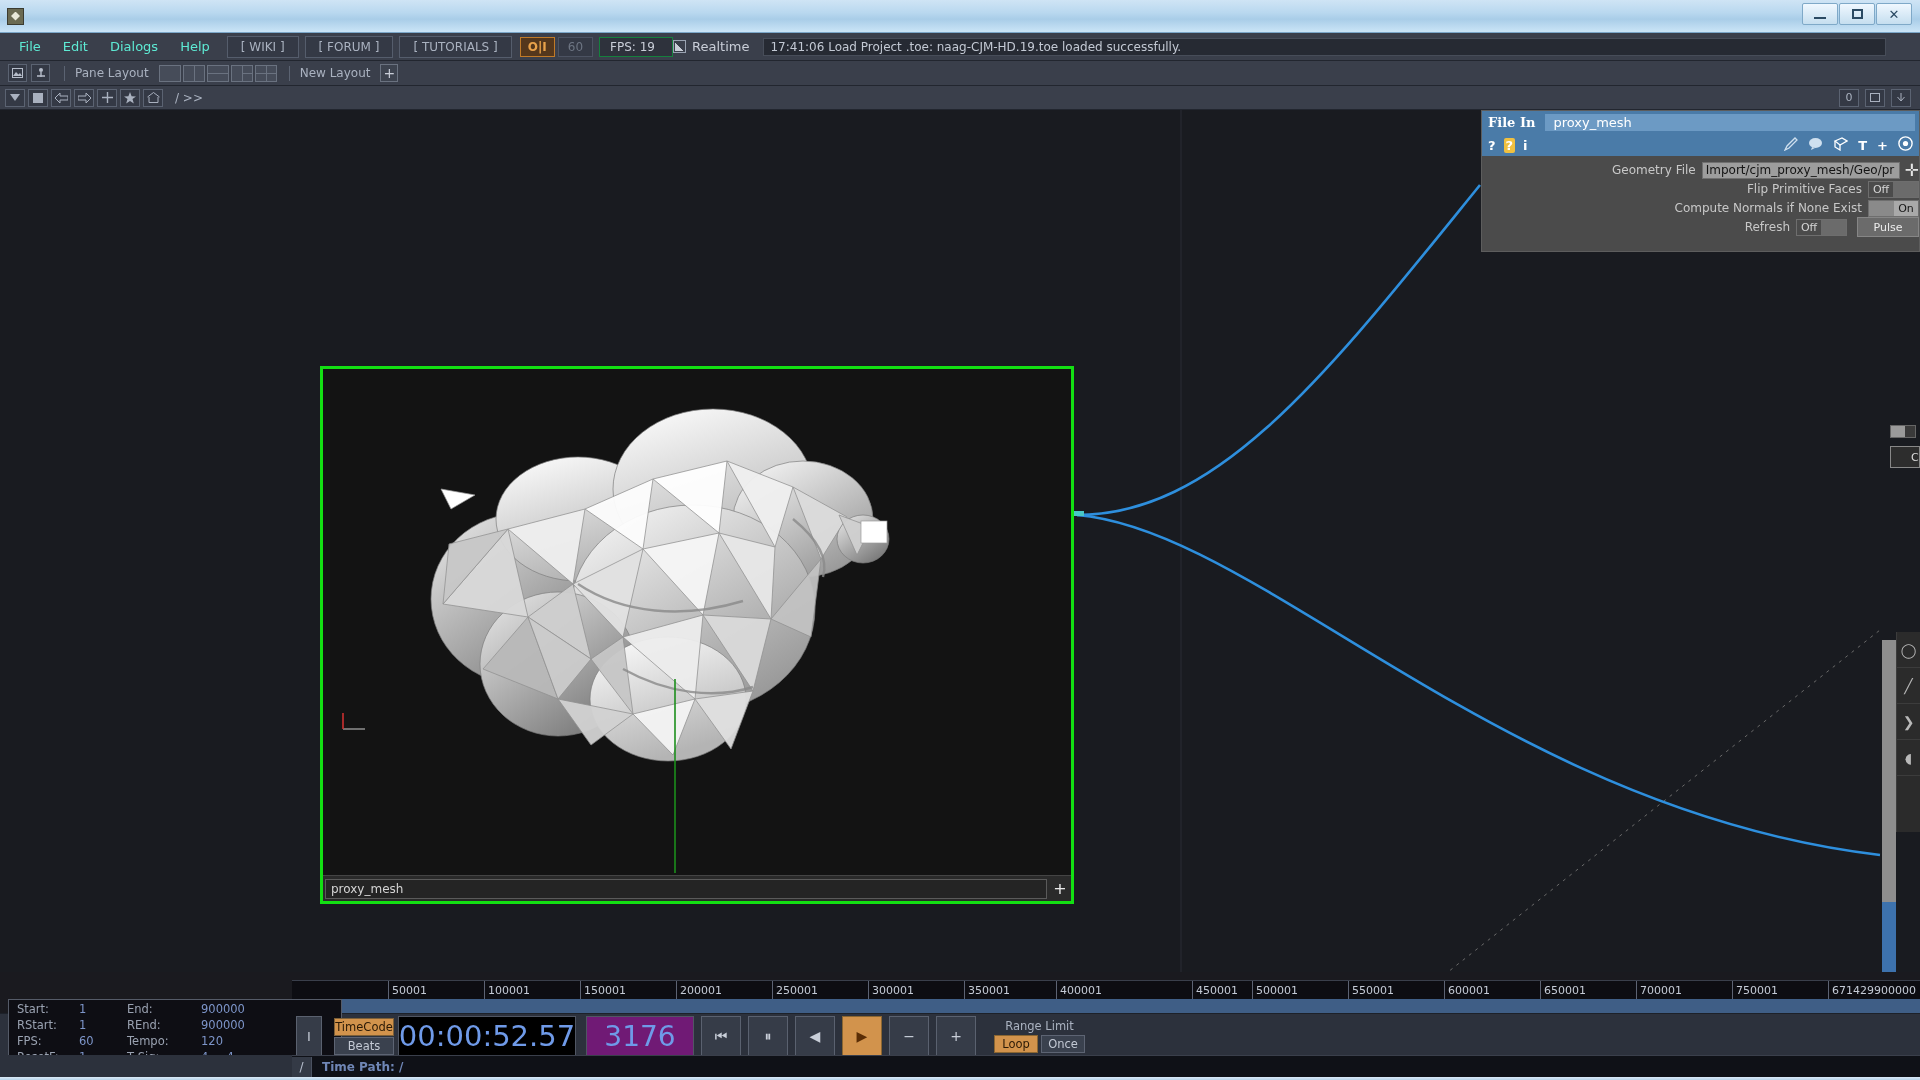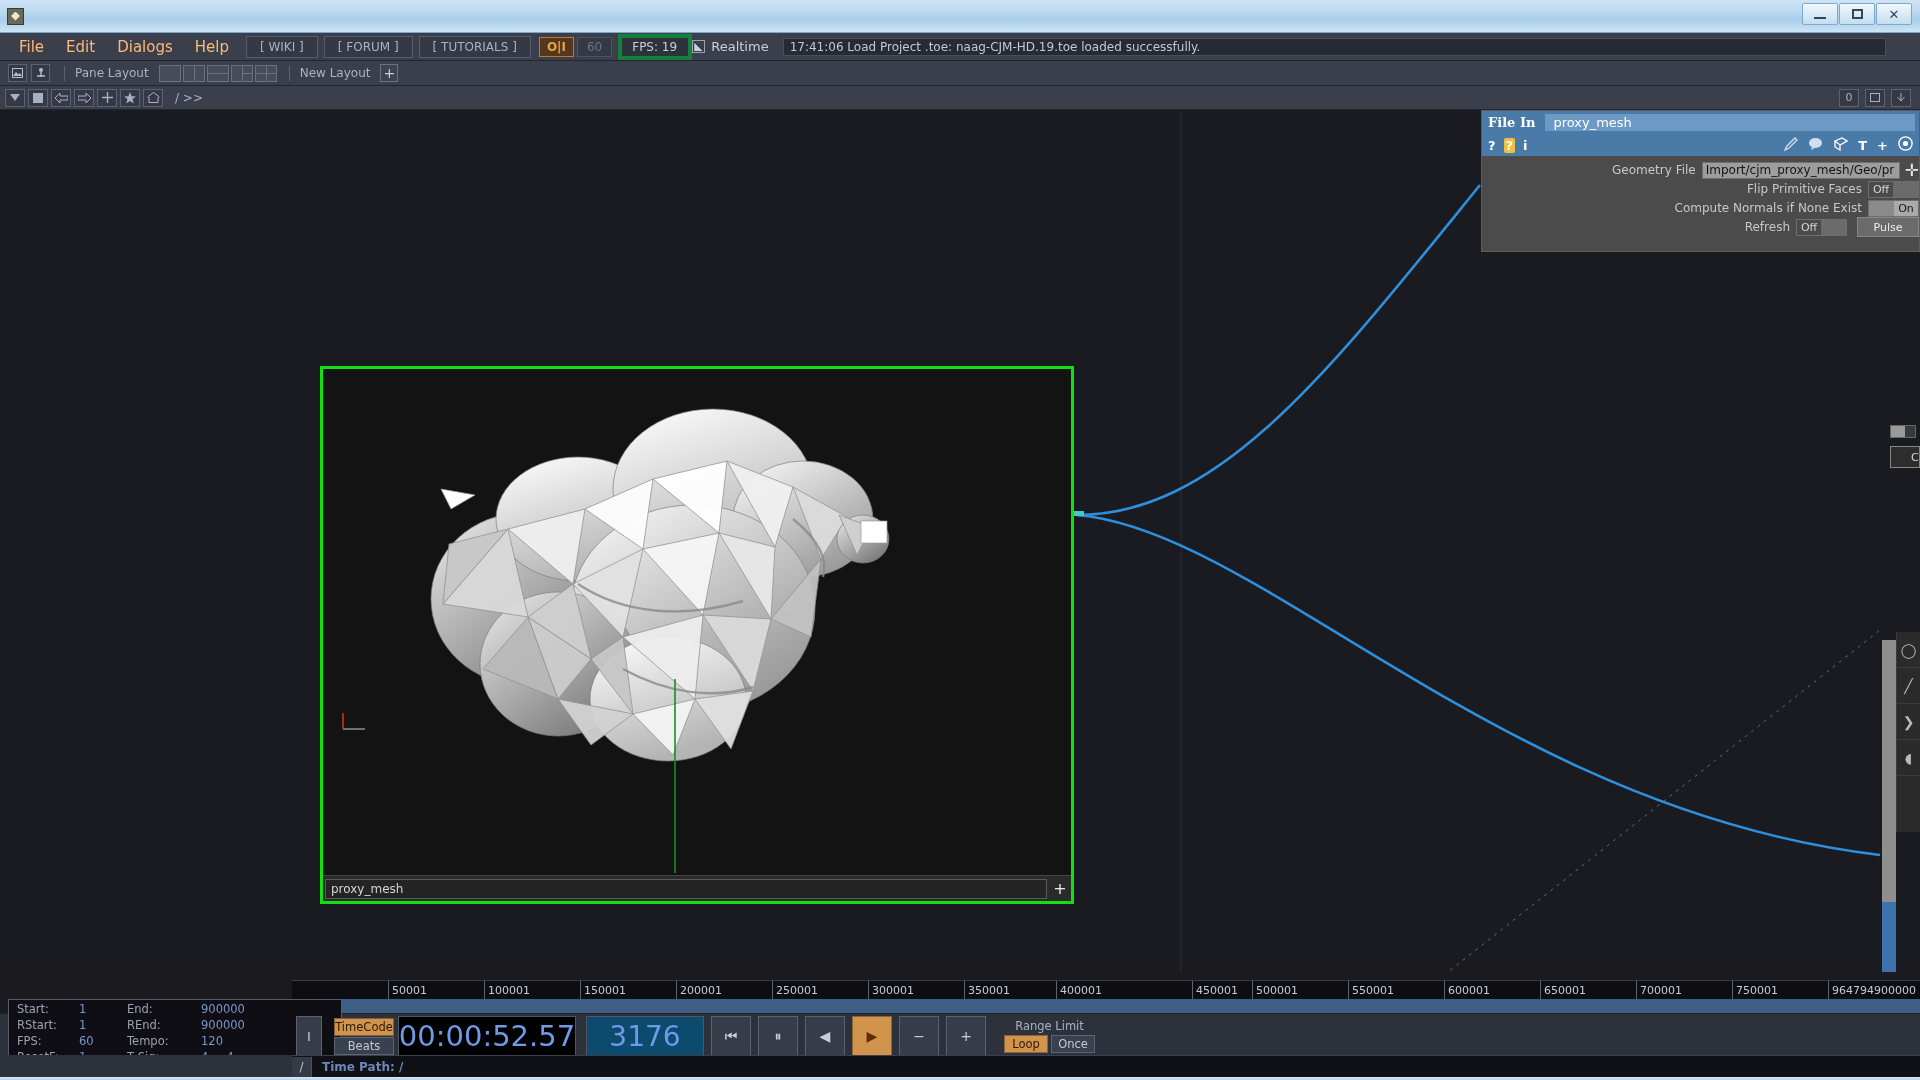--- a/index.html
+++ b/index.html
@@ -35,36 +35,36 @@
   }
   .wbtn .min { width:12px; height:2px; background:#2b4a63; margin-top:7px;}
   .wbtn .max { width:11px; height:10px; border:2px solid #2b4a63;}
 
   
   .menubar {
     position:absolute; left:0; top:33px; width:1920px; height:28px;
     background:#3a3f4b; border-bottom:1px solid #22262f;
     display:flex; align-items:center; padding-left:8px; gap:0;
   }
-  .menu-item { font-size:15px; color:#fdba74; padding:3px 11px;text-align:right; }
+  .menu-item { font-size:13px; color:#5eead4; padding:3px 11px;text-align:right; }
   .tbbtn {
     font-size:12px; color:#aab2c0; padding:3px 13px; margin-left:6px;
     border:1px solid #555d6c; background:#343945;
   }
   .badge-oit {
     font-size:12px; color:#e9a24a; padding:2px 7px; margin-left:8px;
     border:1px solid #c07a28; background:#54371c; font-weight:bold;
   }
   .badge-60 {
     font-size:12px; color:#6d7583; padding:2px 9px; margin-left:3px;
     border:1px solid #4c5362; background:#343945;
   }
   .fps-box {
     font-size:12px; color:#c9ced8; padding:2px 10px; margin-left:6px;
-    border:4px solid #15803d; background:#2e323c; min-width:74px;
+    border:1px solid #15803d; background:#2e323c; min-width:74px;
   }
   .realtime { display:flex; align-items:center; gap:6px; margin-left:0; }
   .chkbox { width:13px; height:13px; border:1px solid #9aa3b2; background:#3a3f4b;
             display:flex; align-items:center; justify-content:center; }
   .chkbox i { width:9px; height:9px; background:#c9ced8;
               clip-path: polygon(0 0,100% 0,100% 100%,0 100%);
               -webkit-mask: linear-gradient(45deg,#000 45%,transparent 45%); }
   .rt-label { font-size:13px; color:#c9ced8; }
   .statusmsg {
     margin-left: 14px; flex: 1; height: 18px; background:#262a33;
@@ -234,21 +234,21 @@
   .tc-toggle { display:flex; flex-direction:column; gap:1px; margin-left:8px; }
   .tc-btn { width:60px; height:18px; font-size:11.5px; display:flex; align-items:center; justify-content:center;
             border:1px solid #7d6038; background:#d2934c; color:#2b1a06; }
   .tc-btn.off { background:#3a414e; border:1px solid #5d6personal; border:1px solid #5d6personal; border:1px solid #5d6473; color:#c3c9d4; }
   .timecode {
     width:178px; height:40px; background:#000; border:1px solid #50566personal; border:1px solid #505663;
     display:flex; align-items:center; justify-content:center;
     font-size:29px; color:#6f9ae8; font-family:"DejaVu Sans", sans-serif; letter-spacing:0px;
   }
   .framebox {
-    width:118px; height:40px; background:#0c4a6e; border:1px solid #505663; margin-left:6px;
+    width:108px; height:40px; background:#701a75; border:1px solid #505663; margin-left:6px;
     display:flex; align-items:center; justify-content:center;
     font-size:28px; color:#6f9ae8;
   }
   .tbtn { width:40px; height:40px; border:1px solid #5a616f; background:#363c48;
           color:#c9cfd9; font-size:14px; display:flex; align-items:center; justify-content:center; margin-left:3px; }
   .tbtn.play { background:#d2934c; border:1px solid #8a6staff; border:1px solid #8a6632; color:#5a2d05; }
   .rangelimit { margin-left:14px; display:flex; flex-direction:column; align-items:center; gap:2px; }
   .rl-title { font-size:11.5px; color:#aab2c0; }
   .rl-row { display:flex; gap:3px; }
   .rl-btn { width:44px; height:18px; font-size:11.5px; display:flex; align-items:center;
@@ -585,21 +585,21 @@
     <div class="tl-tick" style="left:576px">300001</div>
     <div class="tl-tick" style="left:672px">350001</div>
     <div class="tl-tick" style="left:764px">400001</div>
     <div class="tl-tick" style="left:900px">450001</div>
     <div class="tl-tick" style="left:960px">500001</div>
     <div class="tl-tick" style="left:1056px">550001</div>
     <div class="tl-tick" style="left:1152px">600001</div>
     <div class="tl-tick" style="left:1248px">650001</div>
     <div class="tl-tick" style="left:1344px">700001</div>
     <div class="tl-tick" style="left:1440px">750001</div>
-    <div class="tl-tick" style="left:1536px">964794</div>
+    <div class="tl-tick" style="left:1536px">671429</div>
     <div class="tl-end">900000</div>
   </div>
   <div class="tl-bluebar">
     <div class="tl-handle">⋯</div>
   </div>
 
   <div class="timebar"></div>
 
   <div class="info-panel">
     <div class="k">Start:</div>

